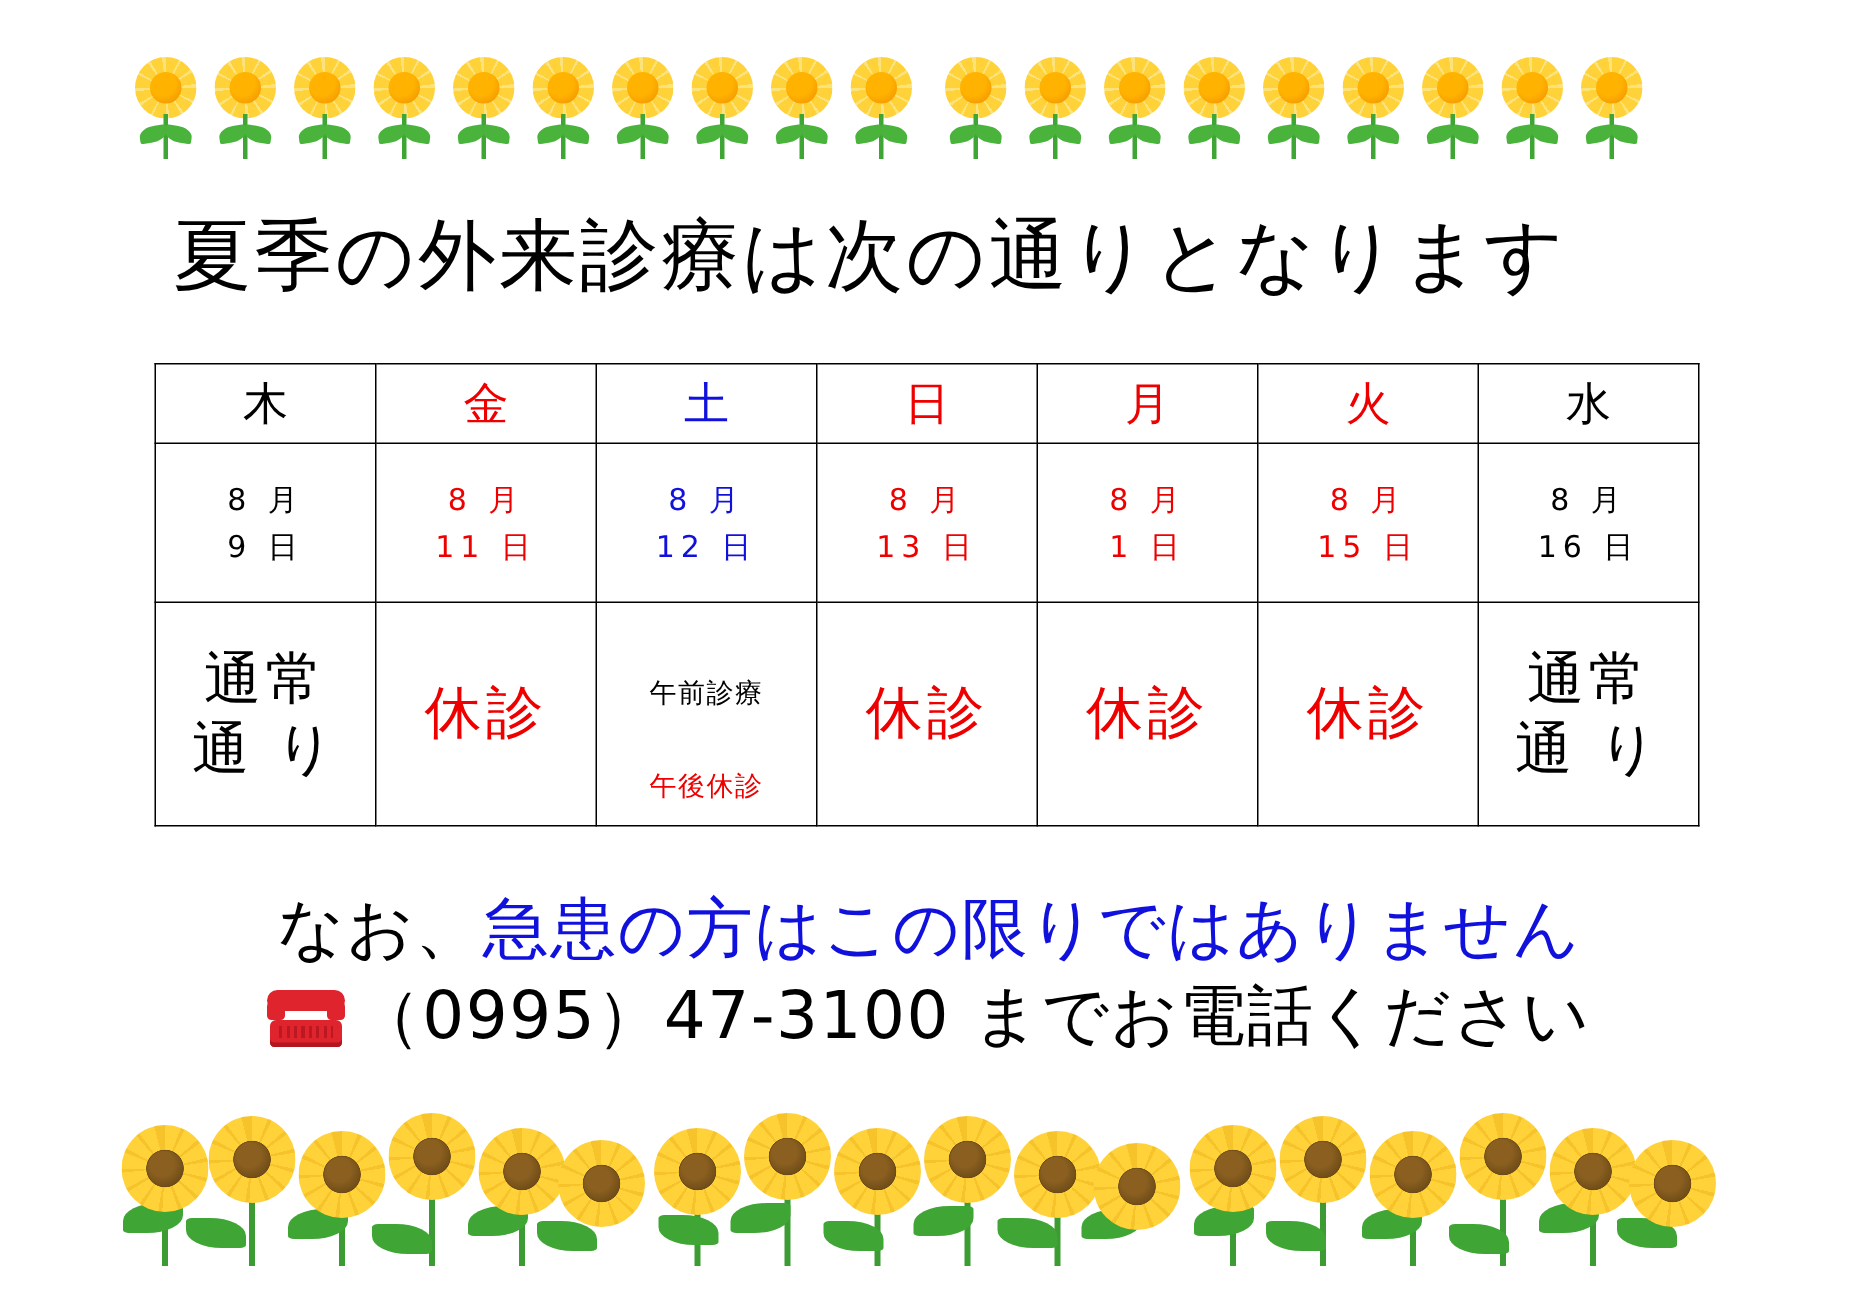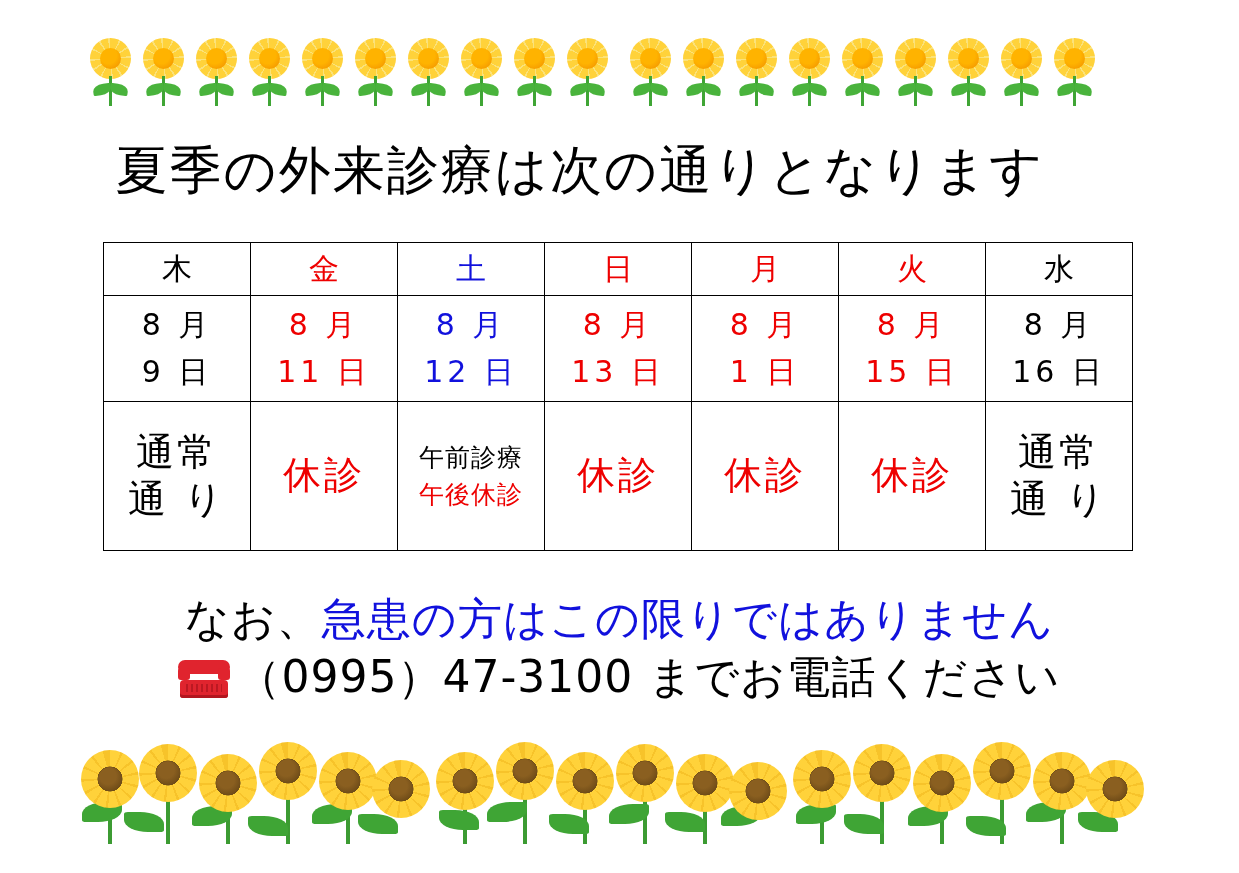--- a/index.html
+++ b/index.html
@@ -121,32 +121,32 @@
     text-align: center;
     vertical-align: middle;
     padding: 0;
   }
   .row-dow td {
     height: 52px;
     font-size: 30px;
   }
   .row-date td {
     height: 105px;
-    font-size: 30px;
+    font-size: 20px;
     line-height: 1.55;
     padding-top: 2px;
   }
   .row-status td {
     height: 148px;
     font-size: 38px;
     line-height: 1.25;
   }
   .date-line { display: block; letter-spacing: 4px; }
   .stat-2 { display: block; letter-spacing: 3px; }
-  .stat-small { font-size: 25px; line-height: 1.5; letter-spacing: 1px; }
+  .stat-small { font-size: 18px; line-height: 1.5; letter-spacing: 1px; margin-top: 35px; }
   .c-red { color: #ee0000; }
   .c-blue { color: #1111dd; }
   .c-black { color: #000000; }
 
   
   .notice1 {
     position: absolute;
     top: 590px;
     left: 0;
     width: 1239px;

